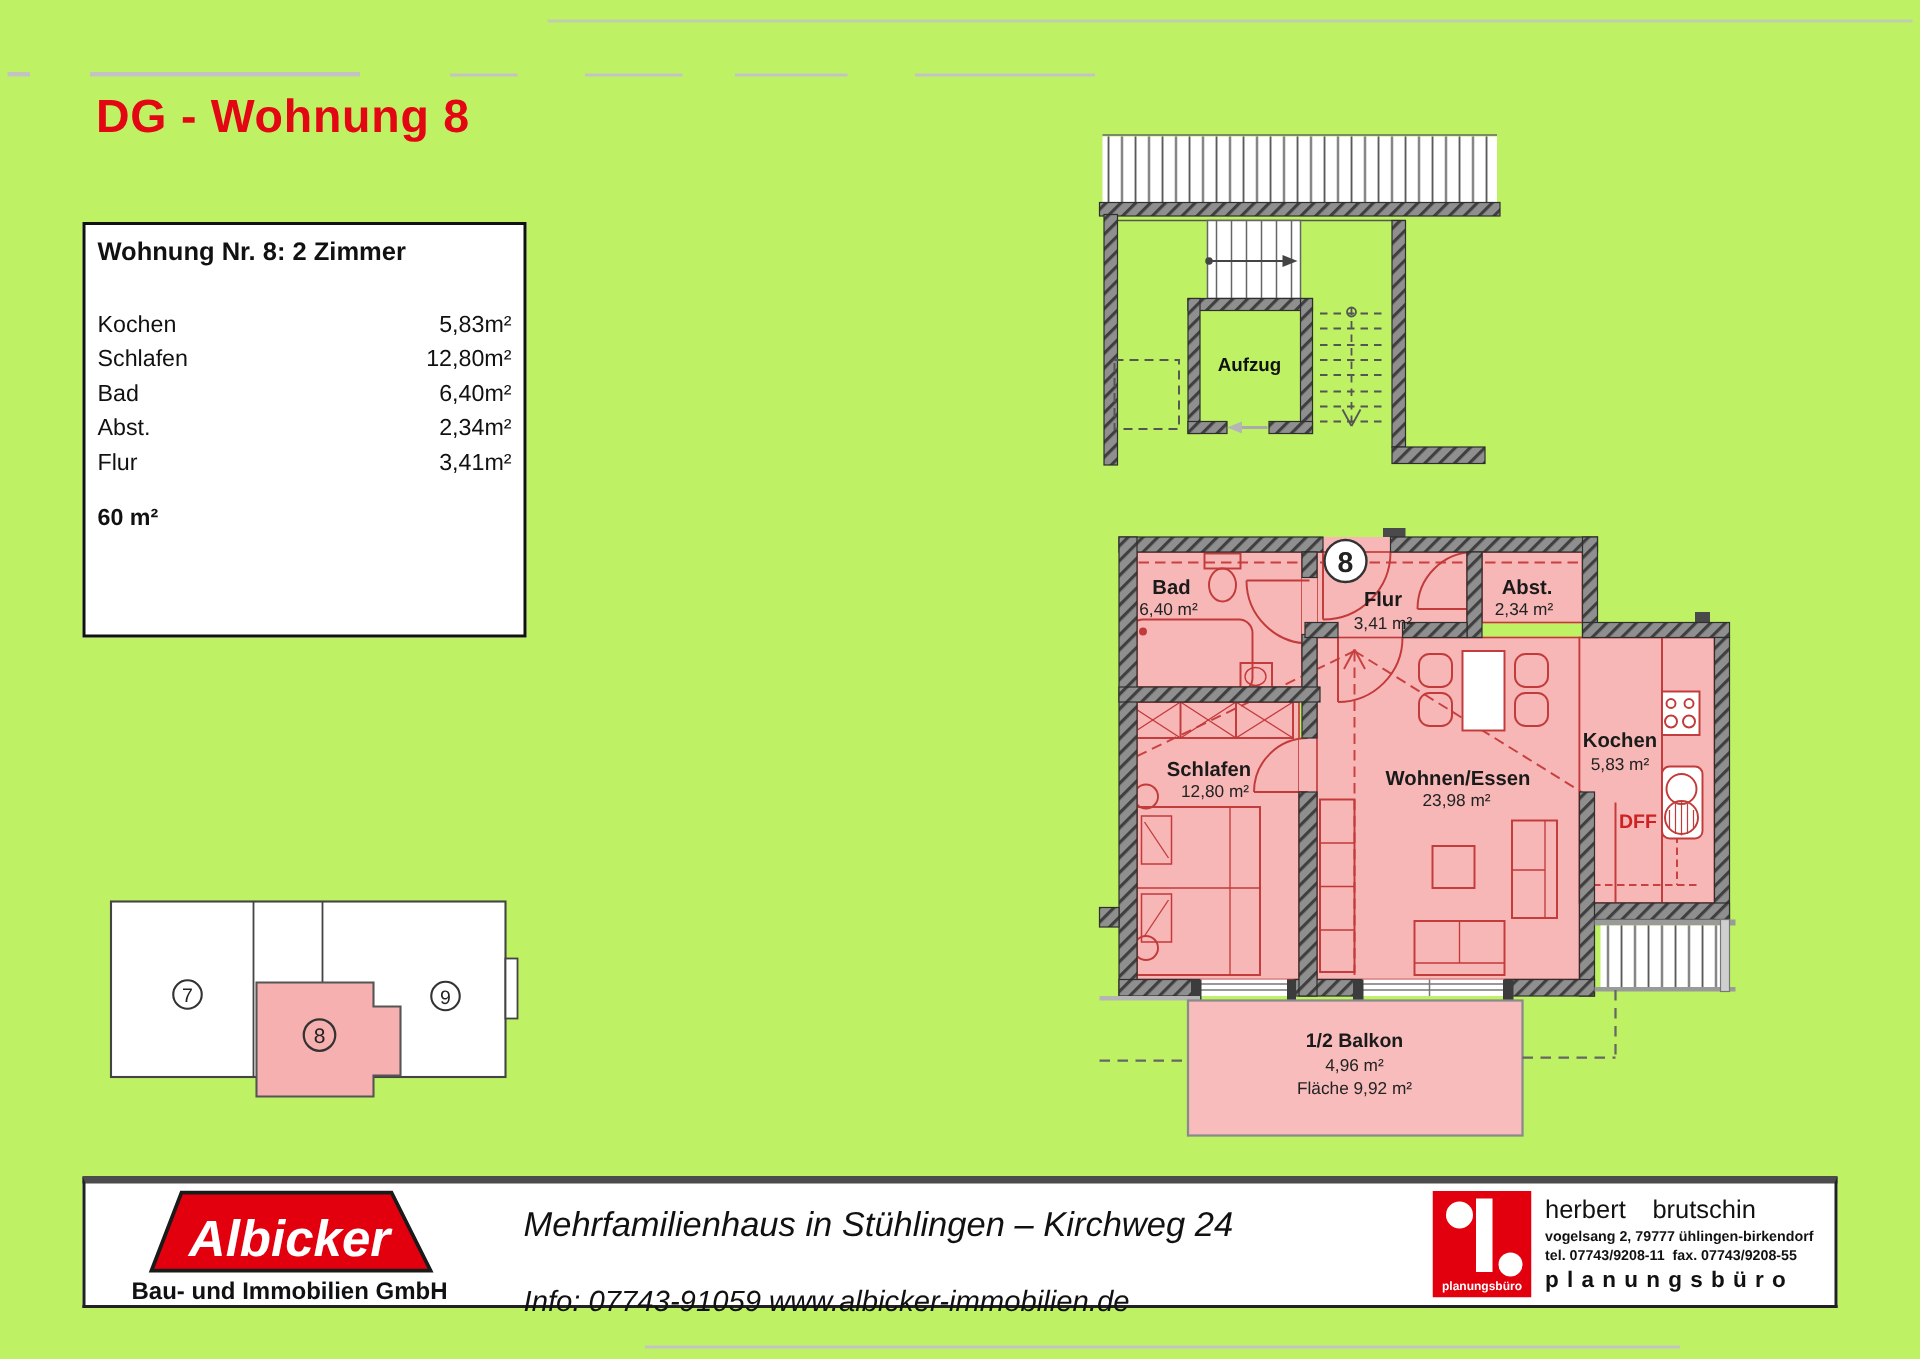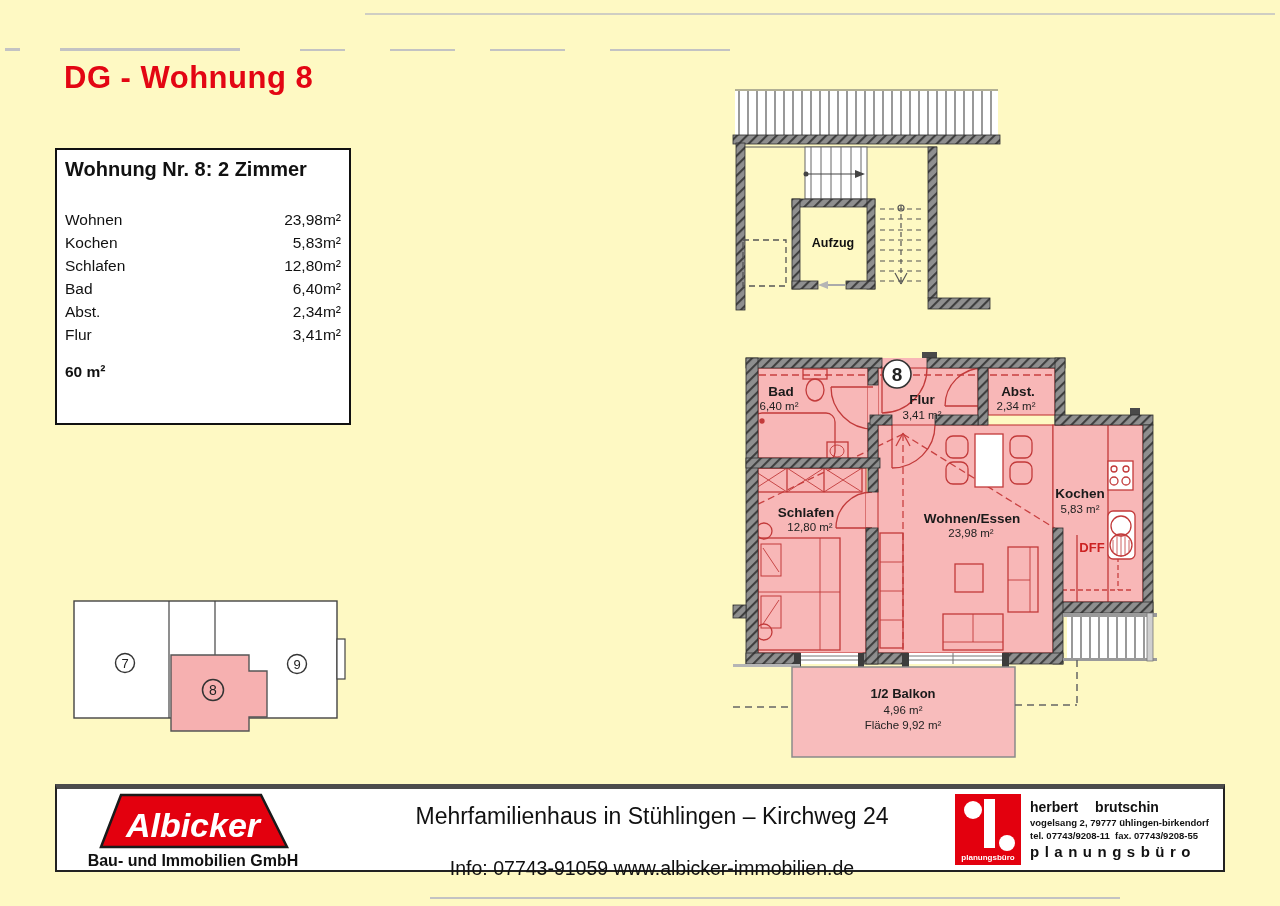--- a/index.html
+++ b/index.html
@@ -1,38 +1,38 @@
 <!DOCTYPE html>
 <html><head>
 <meta charset="utf-8">
 <style>
   html,body{margin:0;padding:0;background:#fff;}
-  #page{position:relative;width:1280px;height:906px;background:#fef9c3;overflow:hidden;
+  #page{position:relative;width:1280px;height:906px;background:#bef264;overflow:hidden;
         font-family:"Liberation Sans",sans-serif;color:#111;}
   .abs{position:absolute;}
   
   #title{left:64px;top:60px;font-size:31px;font-weight:bold;color:#e30613;letter-spacing:.5px;}
   
   #infobox{left:55px;top:148px;width:296px;height:277px;border:2px solid #111;background:#fff;box-sizing:border-box;padding:6px 8px 0 8px;}
-  #infobox .hdr{font-size:20px;font-weight:bold;margin-top:2px;}
+  #infobox .hdr{font-size:17px;font-weight:bold;margin-top:2px;}
   #infobox .rows{margin-top:27px;}
   .irow{display:flex;justify-content:space-between;font-size:15.5px;line-height:23px;}
   #infobox .total{margin-top:15px;font-weight:bold;font-size:15.5px;line-height:22px;}
   
   .art{background:#c3c3c3;}
   
   #footer{left:55px;top:784px;width:1170px;height:88px;box-sizing:border-box;
           border:2px solid #222;border-top:5px solid #4c4c4c;background:#fff;display:flex;align-items:stretch;}
   #f-left{width:292px;display:flex;flex-direction:column;align-items:center;justify-content:center;}
-  #f-center{flex:1;text-align:center;padding-top:8px;}
+  #f-center{flex:1;padding-top:8px;font-style:italic;}
   #f-center .l1{font-size:23px;margin-top:6px;}
   #f-center .l2{font-size:19.5px;margin-top:27px;}
   #f-right{width:268px;display:flex;align-items:center;}
   #f-right .txt{margin-left:9px;}
-  .b-name{font-size:14px;font-weight:bold;word-spacing:13px;white-space:pre;}
+  .b-name{font-size:17px;font-weight:normal;word-spacing:13px;white-space:pre;}
   .b-addr,.b-phone{font-size:9.5px;font-weight:bold;white-space:pre;margin-top:2px;}
   .b-tag{font-size:15px;font-weight:bold;letter-spacing:5.5px;margin-top:2px;white-space:pre;}
   svg text{font-family:"Liberation Sans",sans-serif;}
   .roomname{font-size:13.5px;font-weight:bold;fill:#1a1a1a;}
   .roomarea{font-size:11.5px;fill:#222;}
 </style>
 </head>
 <body>
 
 <div id="page">
@@ -44,24 +44,20 @@
   <div class="abs art" style="left:390px;top:49px;width:65px;height:2px;"></div>
   <div class="abs art" style="left:490px;top:49px;width:75px;height:2px;"></div>
   <div class="abs art" style="left:610px;top:49px;width:120px;height:2px;"></div>
   <div class="abs art" style="left:430px;top:897px;width:690px;height:2px;"></div>
 
   <div id="title" class="abs">DG - Wohnung 8</div>
 
   <div id="infobox" class="abs">
     <div class="hdr">Wohnung Nr. 8: 2 Zimmer</div>
     <div class="rows">
-      <div class="irow">
-          <span>Wohnen</span>
-          <span>23,98m²</span>
-        </div>
       <div class="irow">
           <span>Kochen</span>
           <span>5,83m²</span>
         </div>
       <div class="irow">
           <span>Schlafen</span>
           <span>12,80m²</span>
         </div>
       <div class="irow">
           <span>Bad</span>

